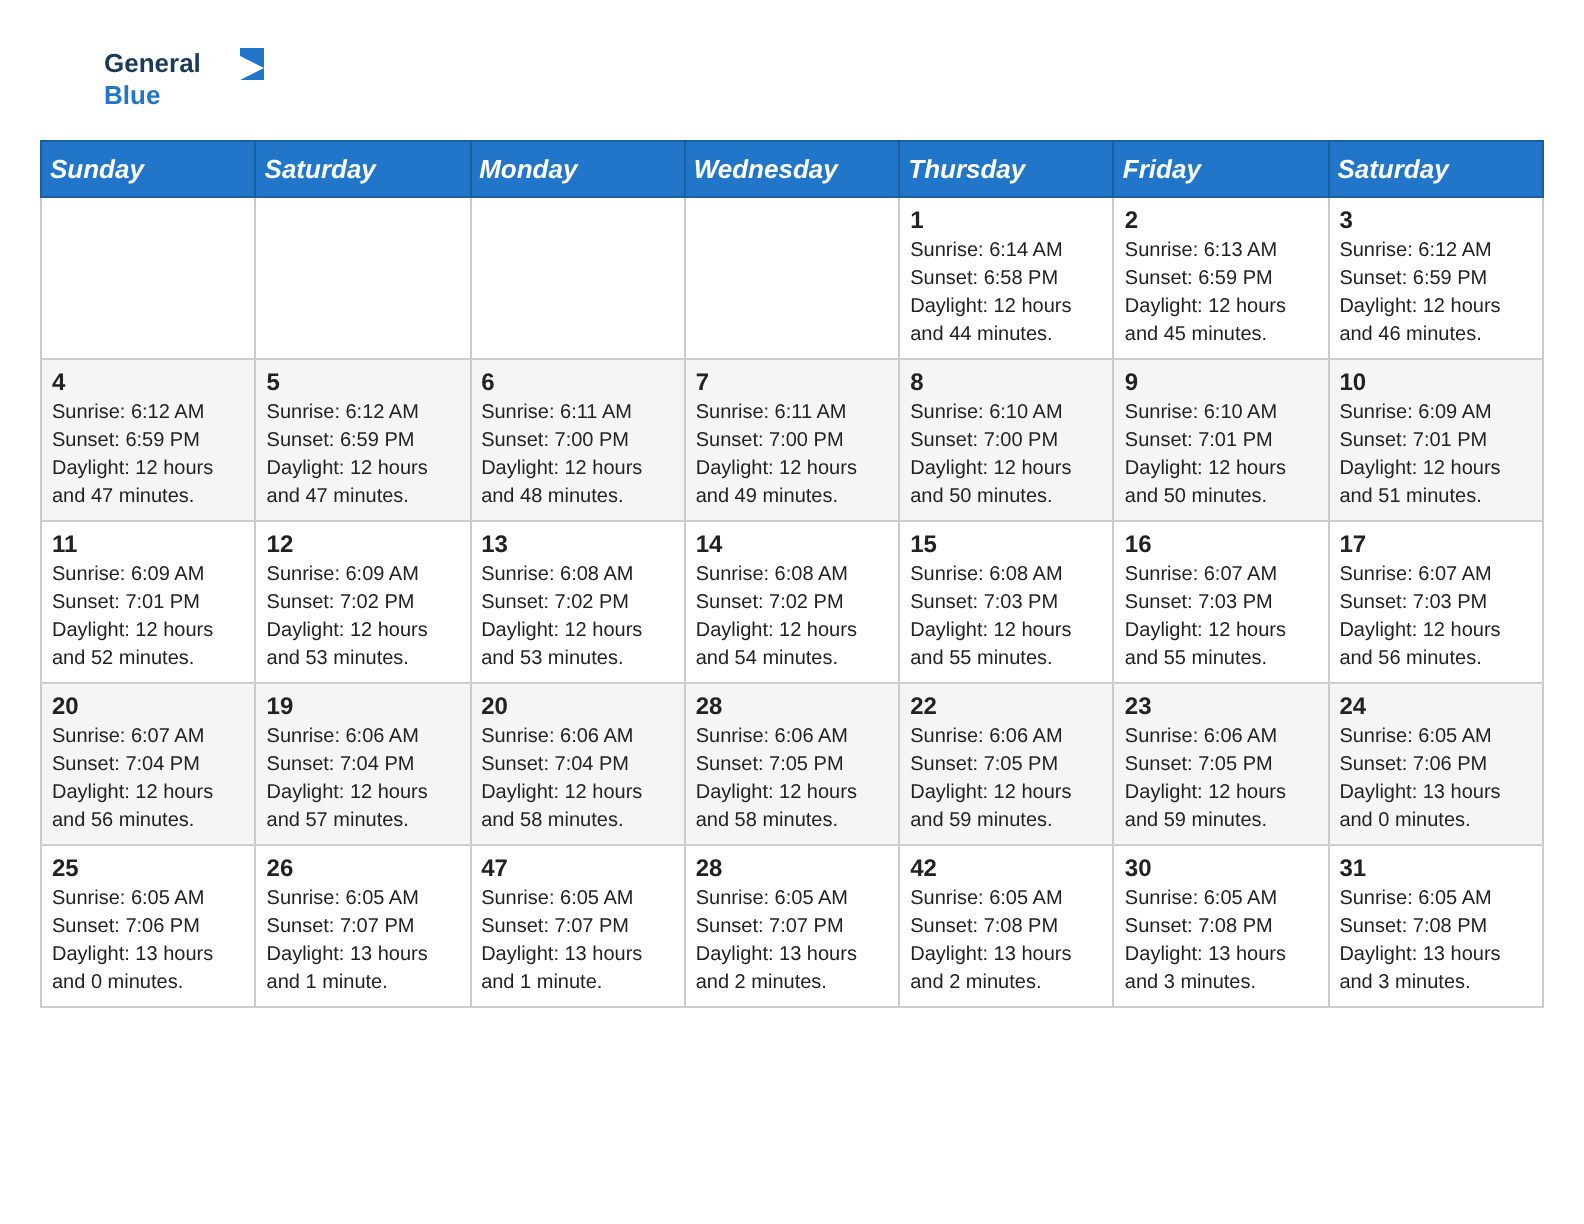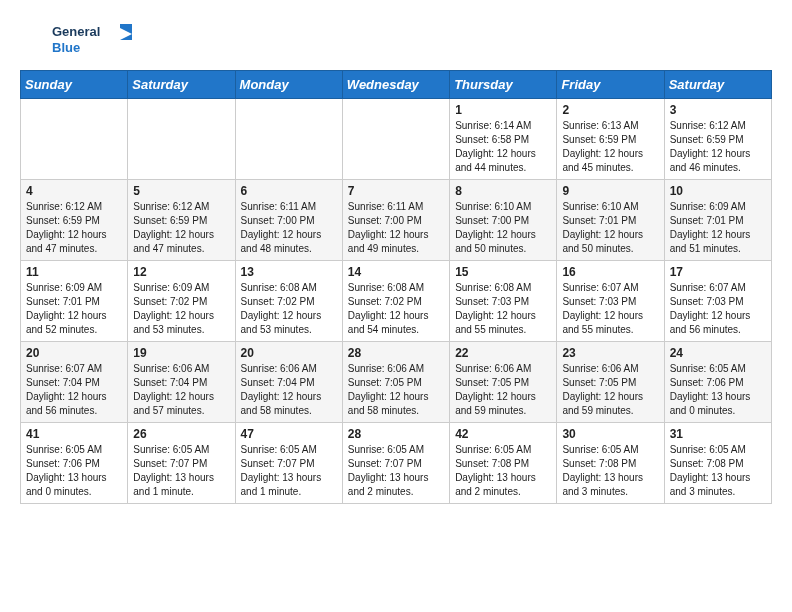--- a/index.html
+++ b/index.html
@@ -285,21 +285,21 @@
         <td>
           <span class="day-number">24</span>
           <div class="day-info" style="white-space: pre-line;">Sunrise: 6:05 AM
 Sunset: 7:06 PM
 Daylight: 13 hours
 and 0 minutes.</div>
         </td>
       </tr>
       <tr class="row-odd">
         <td>
-          <span class="day-number">41</span>
+          <span class="day-number">25</span>
           <div class="day-info" style="white-space: pre-line;">Sunrise: 6:05 AM
 Sunset: 7:06 PM
 Daylight: 13 hours
 and 0 minutes.</div>
         </td>
         <td>
           <span class="day-number">26</span>
           <div class="day-info" style="white-space: pre-line;">Sunrise: 6:05 AM
 Sunset: 7:07 PM
 Daylight: 13 hours

